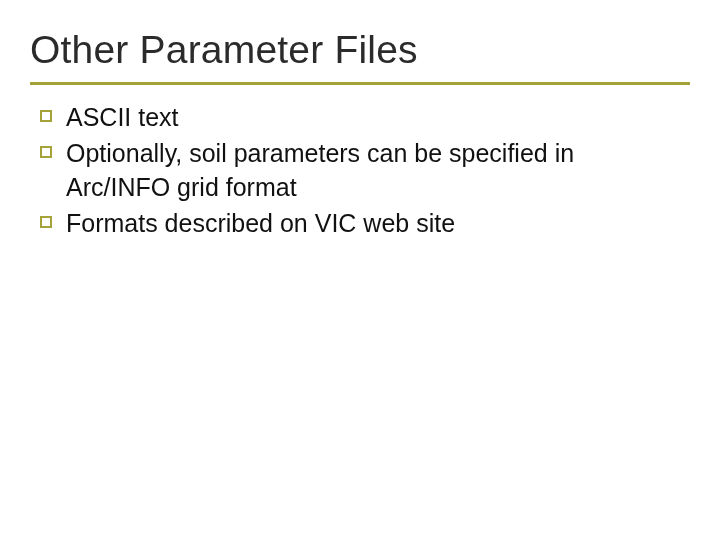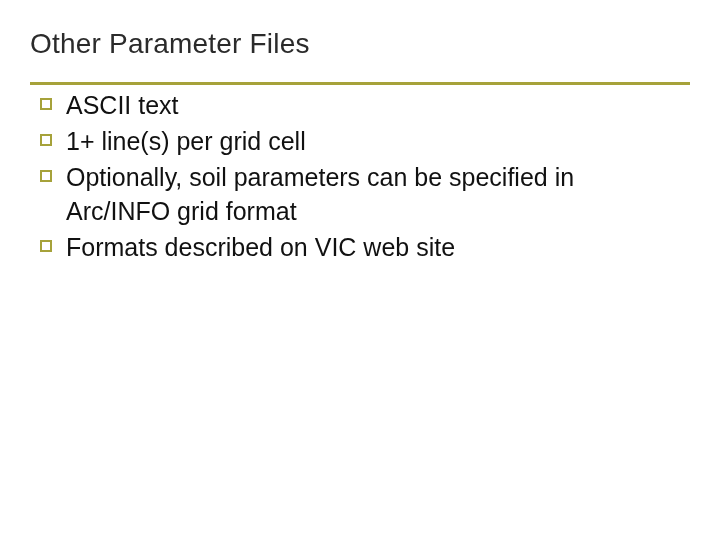--- a/index.html
+++ b/index.html
@@ -14,37 +14,37 @@
   .slide {
     position: relative;
     width: 720px;
     height: 540px;
     box-sizing: border-box;
   }
   .title {
     position: absolute;
     left: 30px;
     top: 28px;
-    font-size: 28px;
+    font-size: 39px;
     color: #2b2b2b;
     font-weight: 400;
     letter-spacing: 0.2px;
   }
   .rule {
     position: absolute;
     left: 30px;
     top: 82px;
     width: 660px;
     height: 3px;
     background: #a6a23a;
   }
   .body {
     position: absolute;
     left: 40px;
-    top: 88px;
+    top: 100px;
     width: 640px;
   }
   .item {
     display: flex;
     align-items: flex-start;
     margin-bottom: 2px;
   }
   .bullet {
     width: 12px;
     height: 12px;
@@ -66,24 +66,20 @@
 <div class="slide">
   <div class="title">Other Parameter Files</div>
   <div class="rule"></div>
   <div class="body">
     <div class="item">
       <div class="bullet"></div>
       <div class="text">ASCII text</div>
     </div>
     <div class="item">
       <div class="bullet"></div>
-      <div class="text">1+ line(s) per grid cell</div>
-    </div>
-    <div class="item">
-      <div class="bullet"></div>
       <div class="text">Optionally, soil parameters can be specified in Arc/INFO grid format</div>
     </div>
     <div class="item">
       <div class="bullet"></div>
       <div class="text">Formats described on VIC web site</div>
     </div>
   </div>
 </div>
 
 </body></html>

